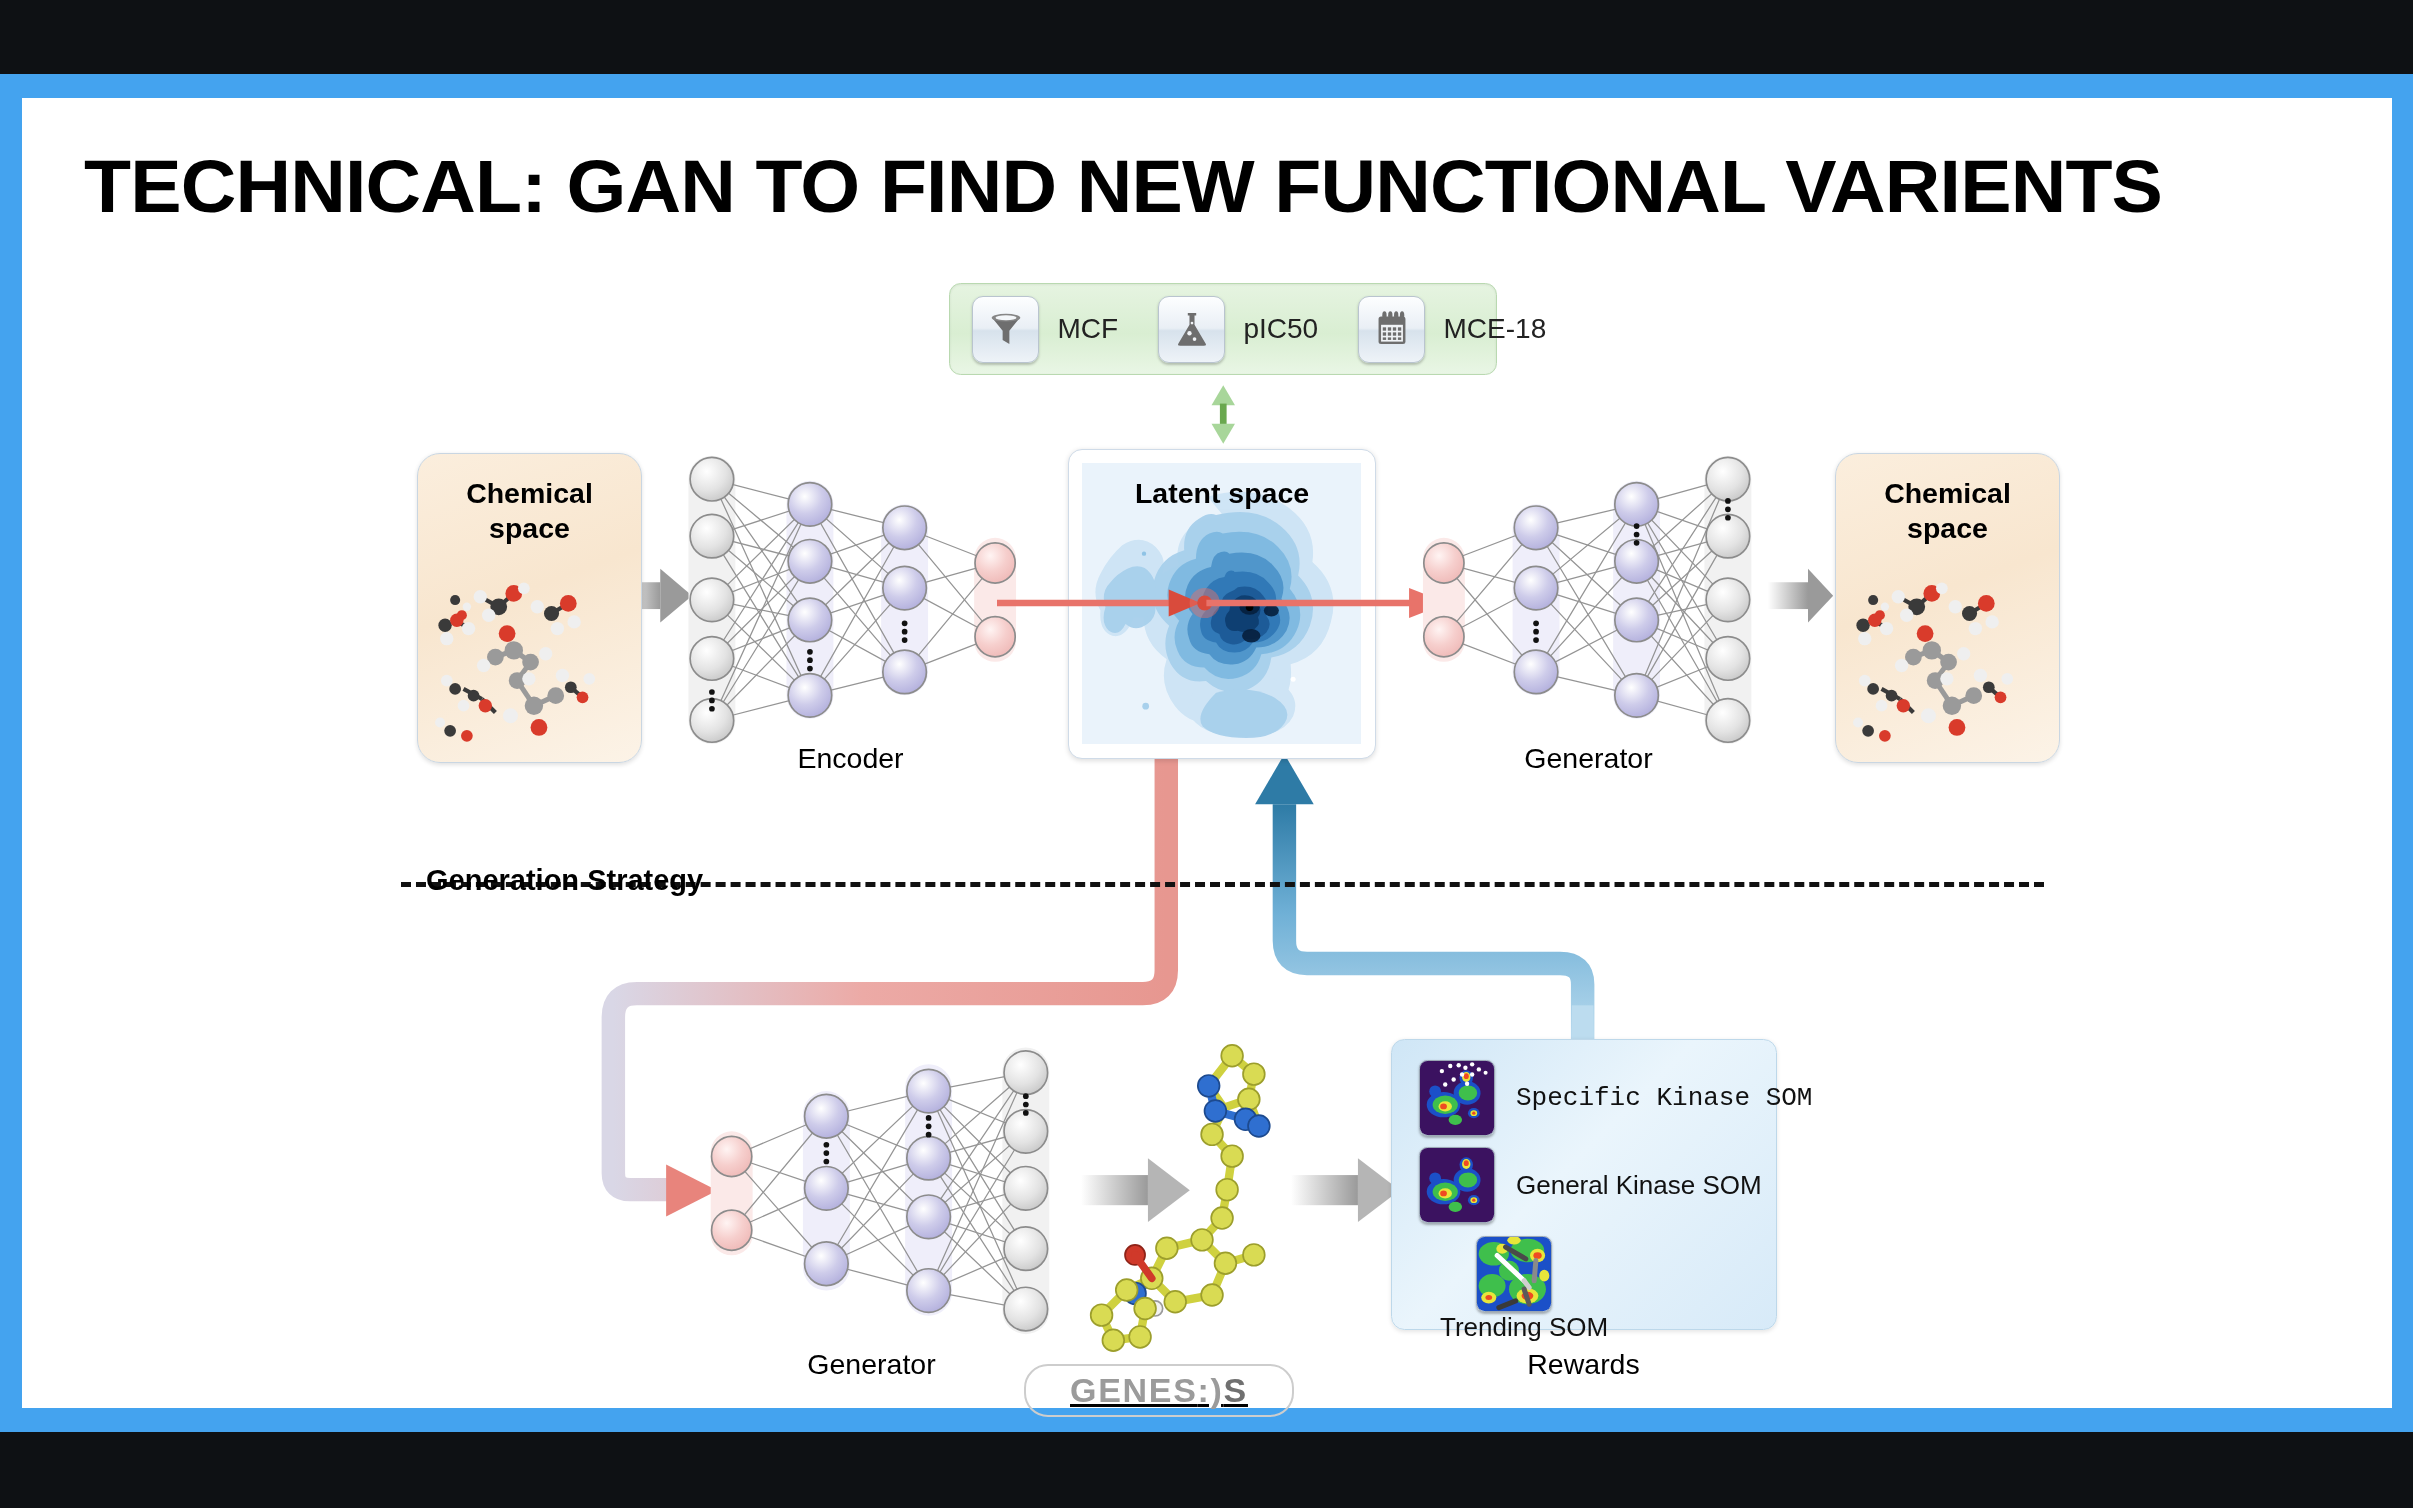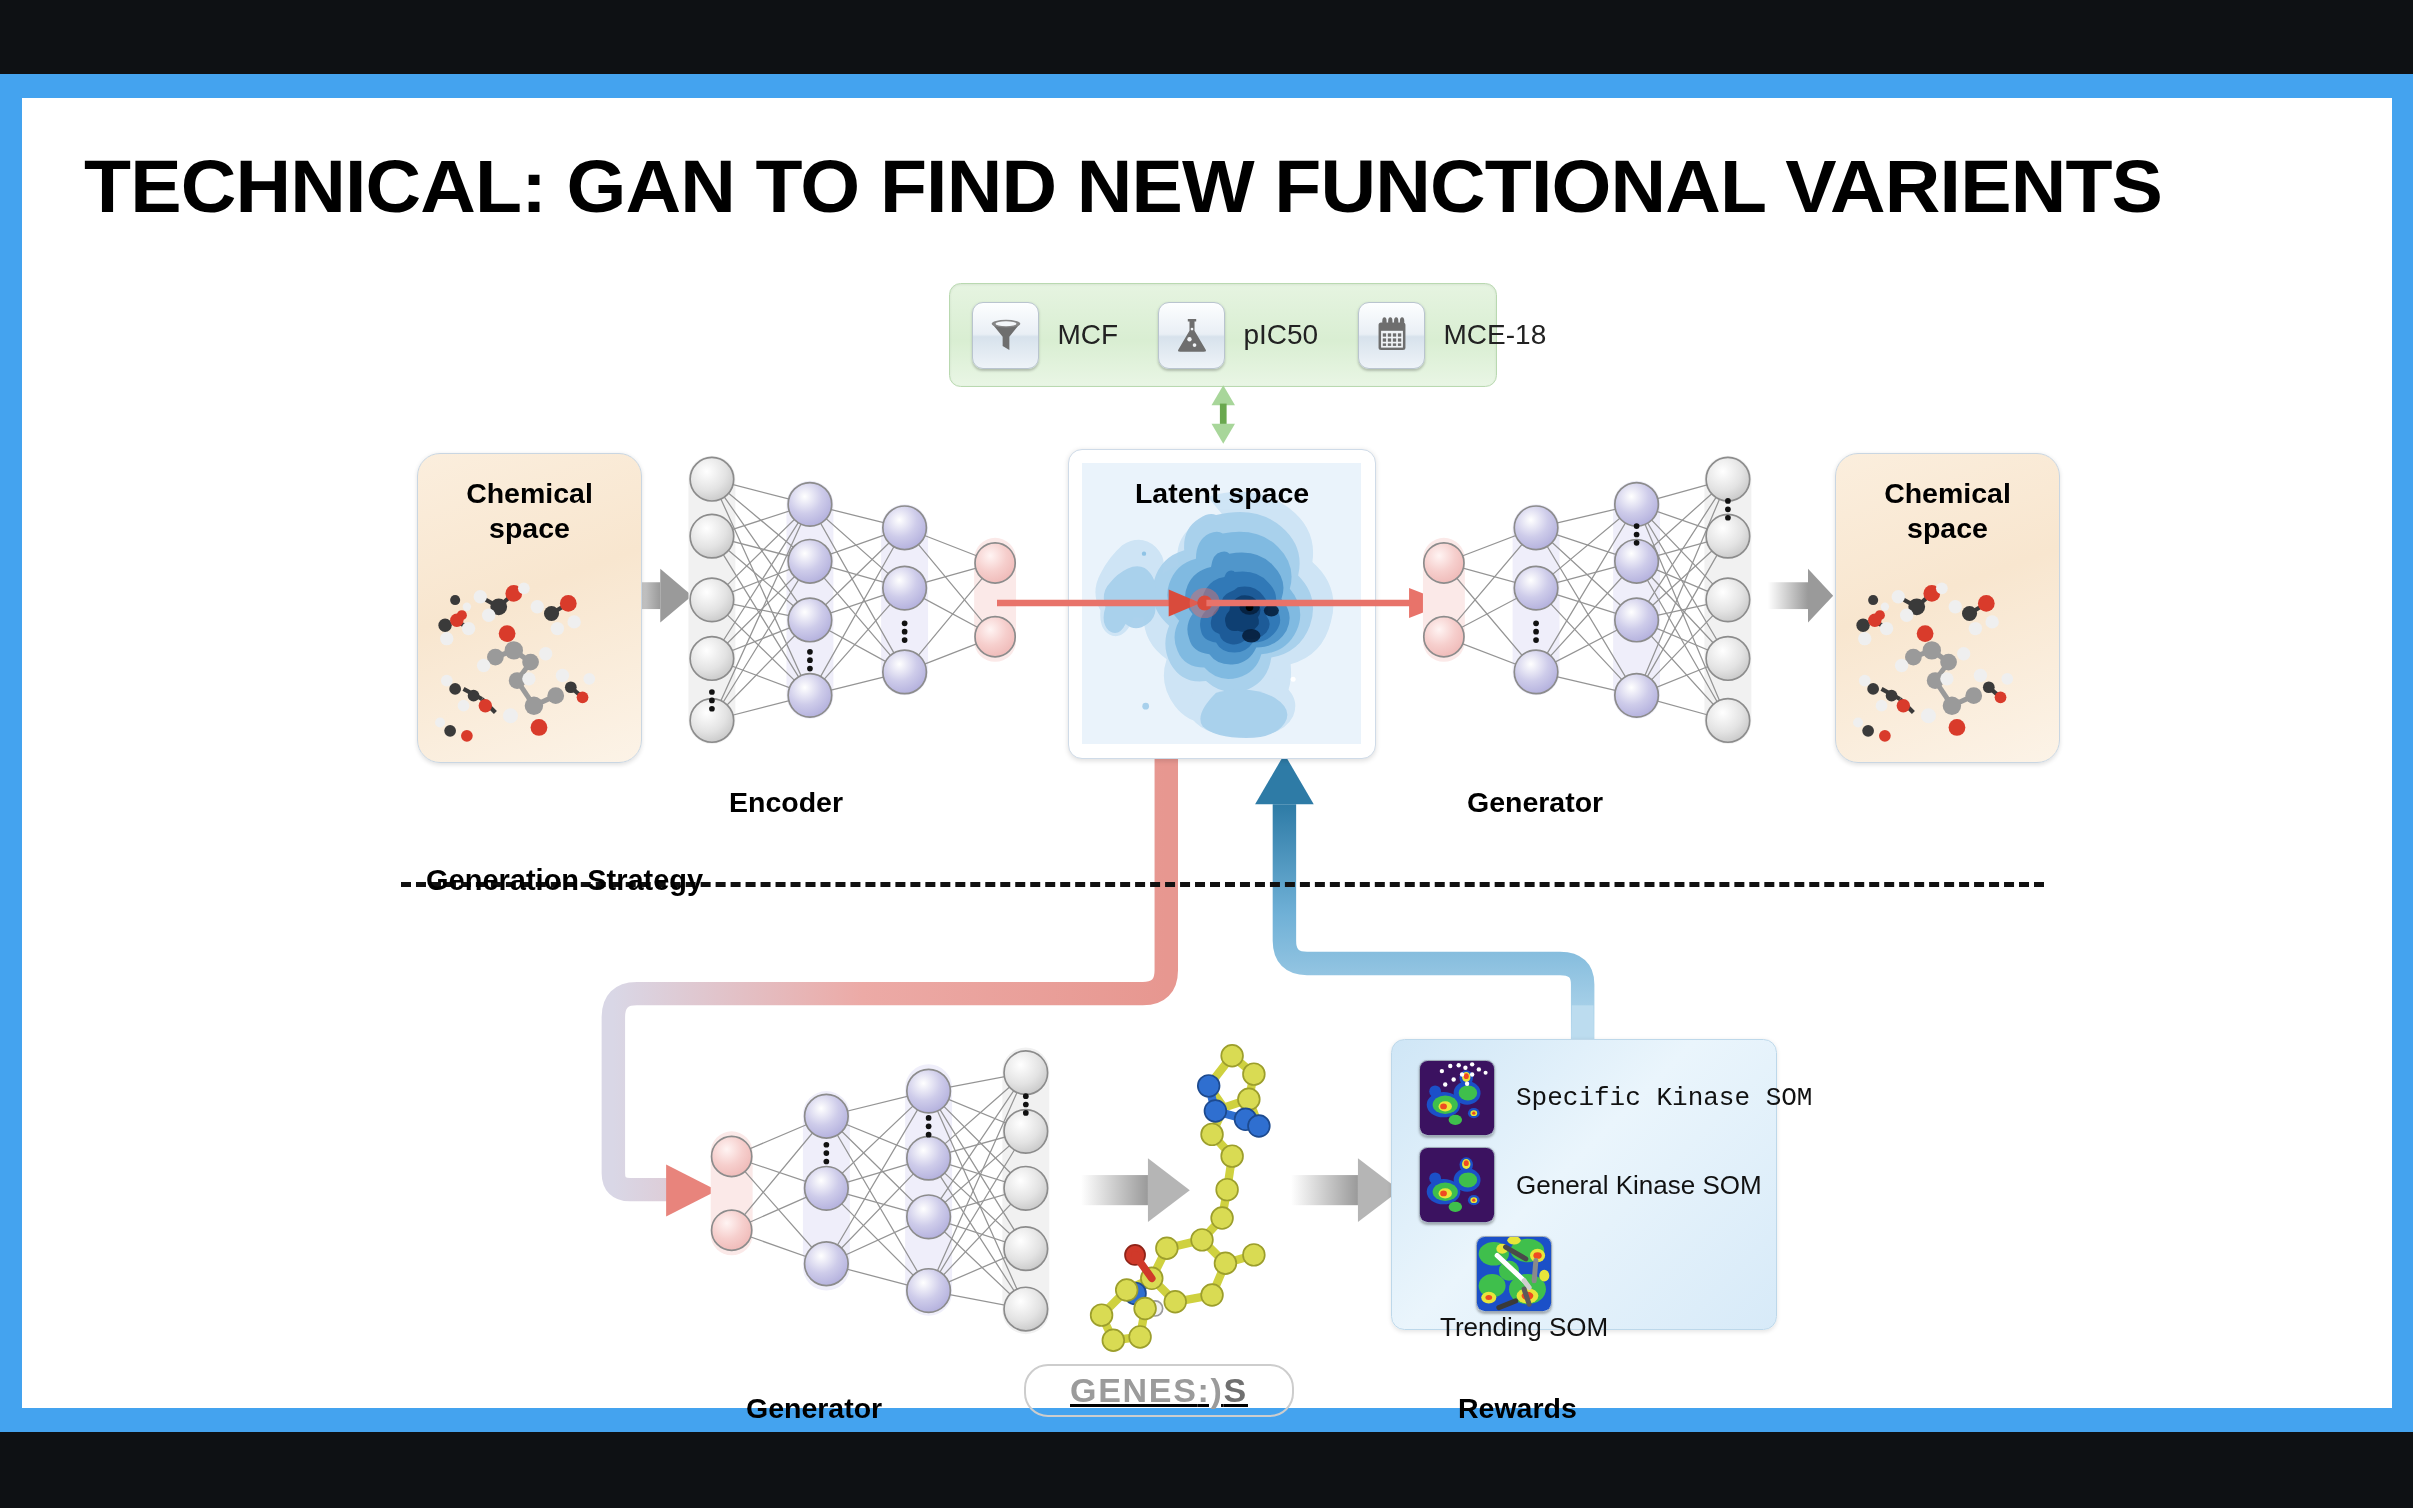--- a/index.html
+++ b/index.html
@@ -14,21 +14,21 @@
   
   .title{
     position:absolute;left:84px;top:144px;width:2246px;height:92px;
     font-family:"Liberation Sans",sans-serif;
     font-weight:bold;font-size:74px;letter-spacing:-0.8px;color:#000;
     transform:scaleX(1.04);transform-origin:left center;white-space:nowrap;
   }
 
   
   .prop-box{
-    position:absolute;left:949px;top:283px;width:548px;height:104px;
+    position:absolute;left:949px;top:283px;width:548px;height:92px;
     border-radius:11.7px;border:0.8px solid #b9d9b0;
     background:linear-gradient(180deg,#e6f4e1 0%,#d9eed2 55%,#e9f6e5 100%);
     box-shadow:0 0.8px 2.5px rgba(0,0,0,.08) inset;
     display:flex;align-items:center;padding:0 22px;box-sizing:border-box;gap:0;
   }
   .prop-item{display:flex;align-items:center;}
   .prop-tile{
     width:65px;height:65px;border-radius:11px;
     background:linear-gradient(180deg,#fdfeff 0%,#e9eff5 48%,#d7e2ec 52%,#eef3f8 100%);
     border:0.8px solid #b9c4cf;box-shadow:0 1.7px 2.5px rgba(0,0,0,.22);
@@ -62,21 +62,21 @@
     border-radius:14px;border:0.8px solid #cfdbe8;background:#ffffff;
     box-shadow:0 1.7px 5px rgba(0,0,0,.13);overflow:hidden;
   }
   .latent-inner{position:absolute;left:13.4px;top:13.4px;width:279px;height:281px;background:#eaf3fb;overflow:hidden;}
   .latent-title{
     position:absolute;left:0;top:27px;width:100%;text-align:center;
     font-weight:bold;font-size:28.5px;color:#000;z-index:6;
   }
 
   
-  .net-label{position:absolute;font-weight:bold;font-size:28.5px;color:#000;margin-top:44px;}
+  .net-label{position:absolute;font-weight:normal;font-size:28.5px;color:#000;text-align:center;}
 
   
   .divider{
     position:absolute;left:401px;top:882px;width:1643px;height:0;
     border-top:5.9px dashed #111;
   }
   .gen-strategy{position:absolute;left:426px;top:864px;font-weight:bold;font-size:29px;color:#000;}
 
   
   .rewards-panel{

